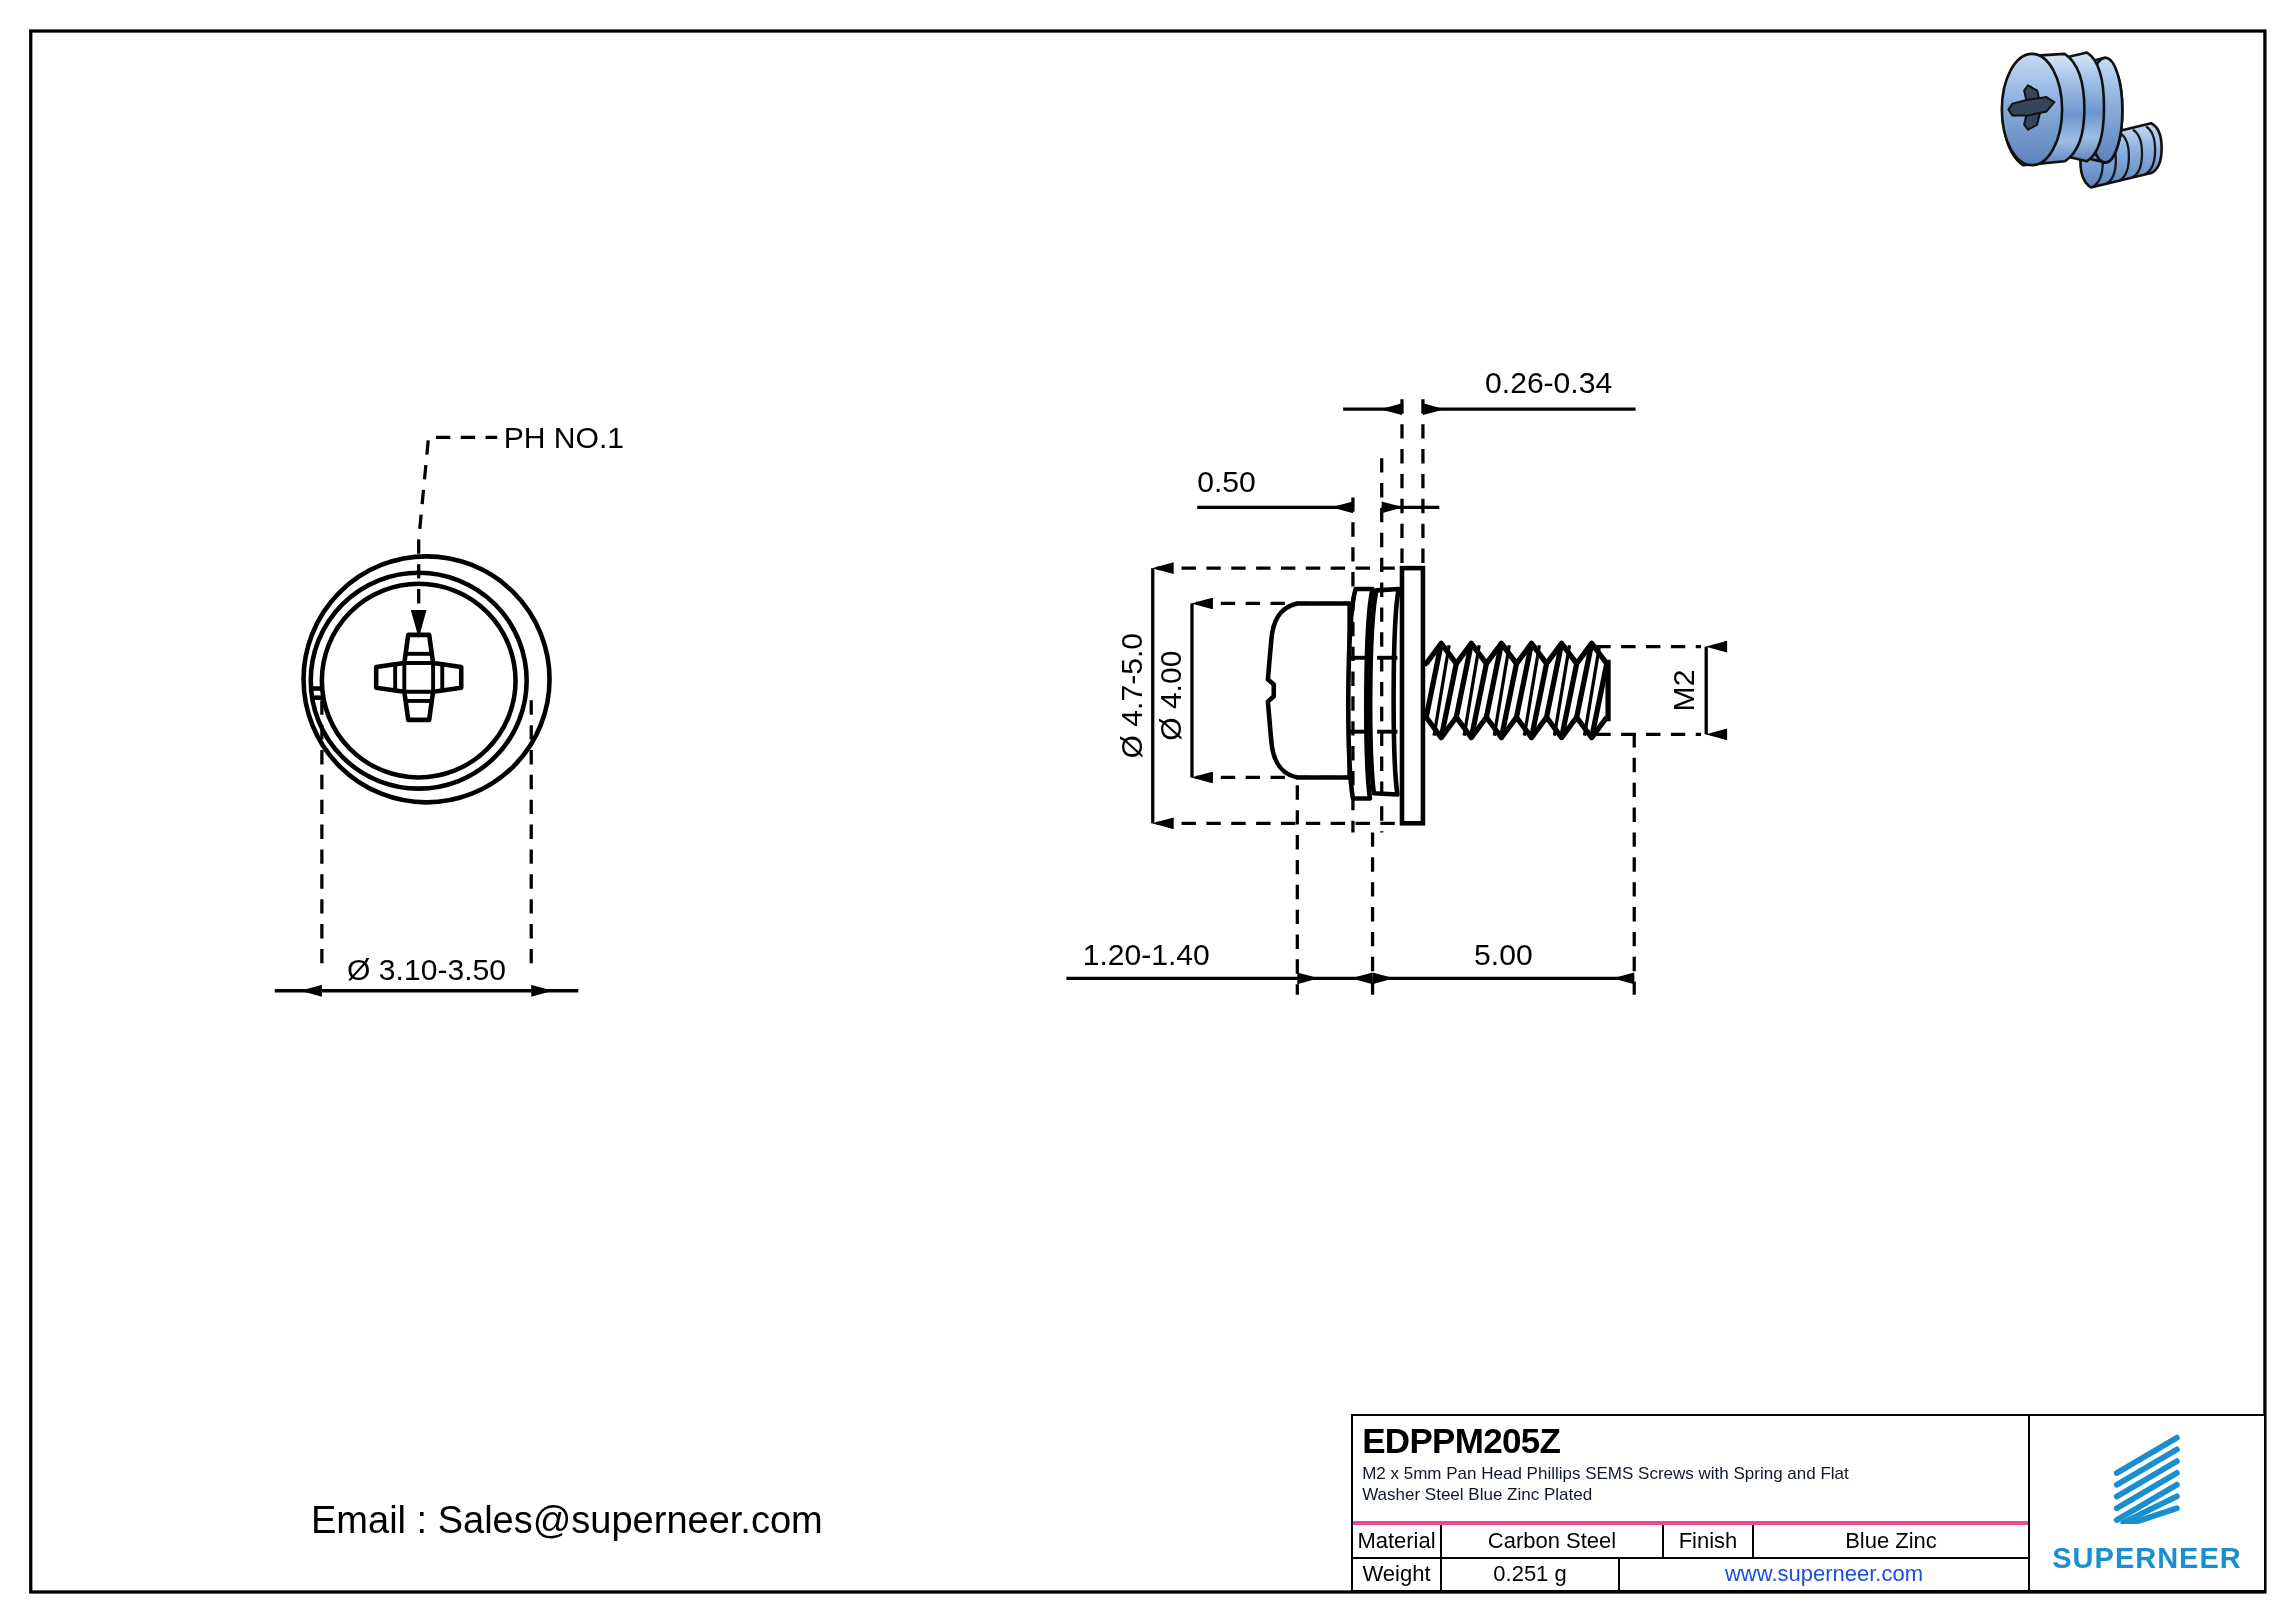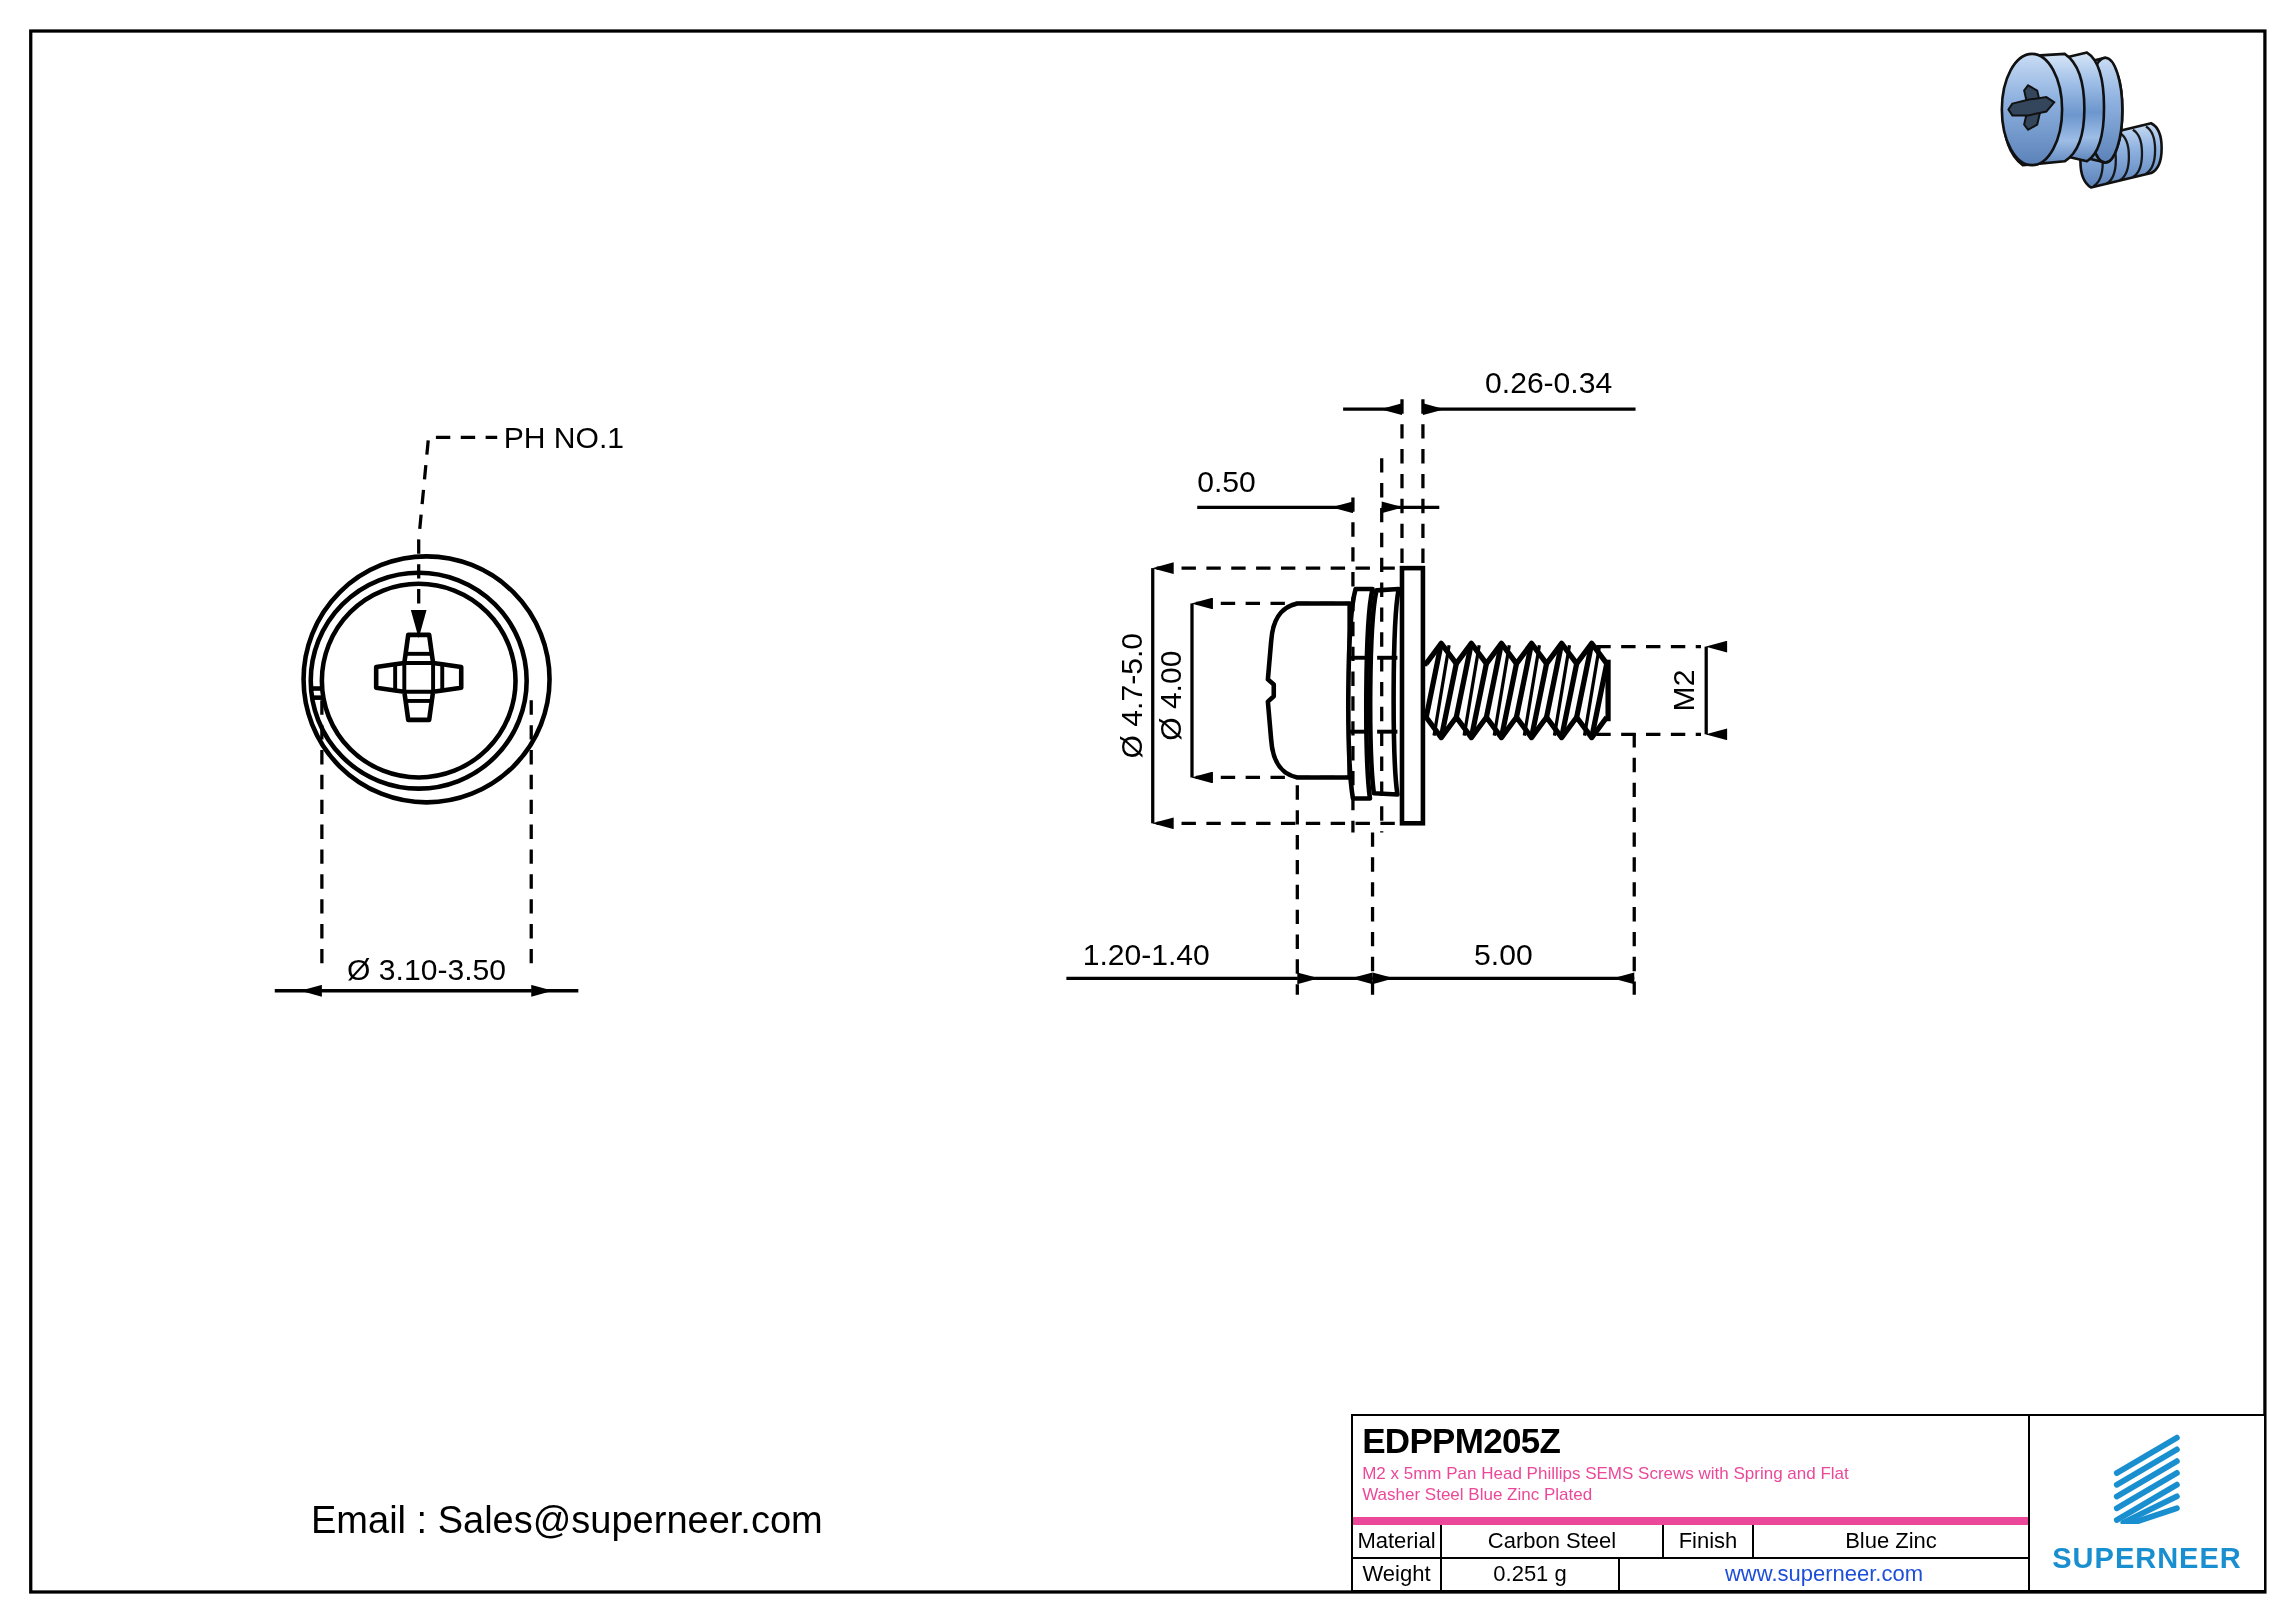--- a/index.html
+++ b/index.html
@@ -49,36 +49,36 @@
     width: 677px;
     display: flex;
     flex-direction: column;
     border-right: 2px solid #000;
     box-sizing: border-box;
   }
   #tb-desc {
     flex: 0 0 109px;
     padding: 5.2px 9.2px 0 9.2px;
     box-sizing: border-box;
-    border-bottom: 8px solid #ec4899;
+    border-bottom: 4px solid #ec4899;
   }
   #tb-part-no {
     font-family: "Liberation Sans", sans-serif;
     font-weight: bold;
     font-size: 35px;
     line-height: 39px;
     letter-spacing: -0.7px;
     color: #000;
     white-space: nowrap;
   }
   #tb-desc-text {
     font-family: "Liberation Sans", sans-serif;
     font-size: 17px;
     line-height: 21.6px;
-    color: #ec4899;
+    color: #0f172a;
     margin-top: 2.6px;
   }
   .tb-row {
     display: flex;
     flex: 1 1 0;
     box-sizing: border-box;
   }
   .tb-row.first { border-bottom: 2px solid #000; }
   .tb-cell {
     display: flex;

